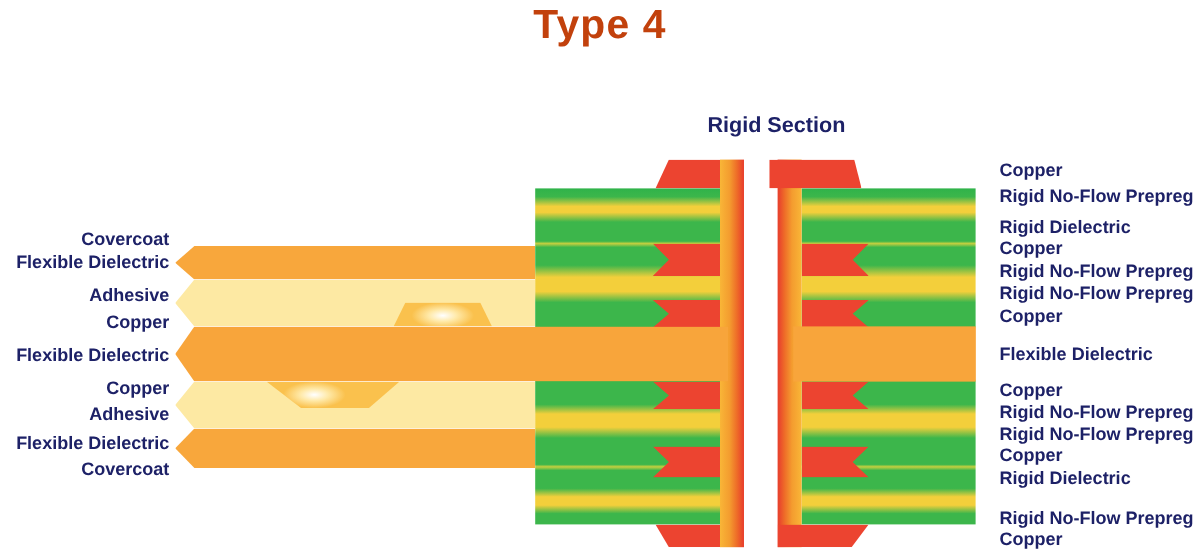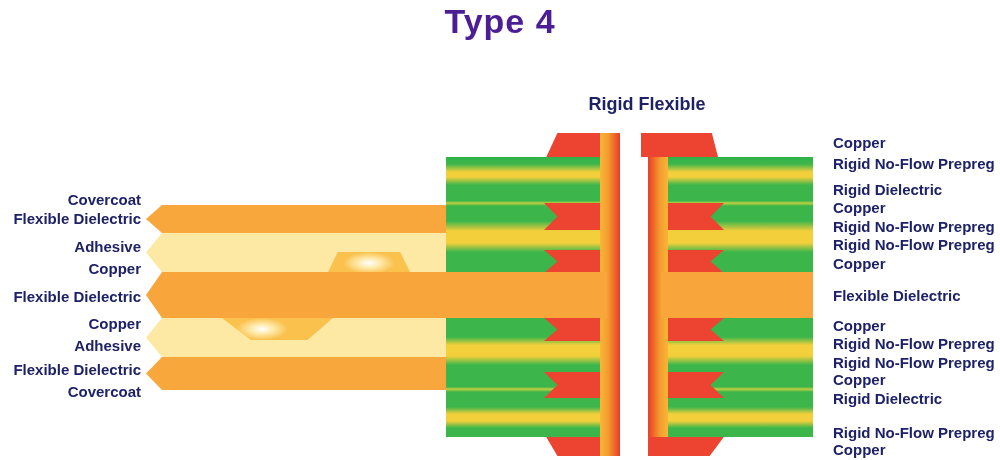--- a/index.html
+++ b/index.html
@@ -3,21 +3,21 @@
 <meta charset="utf-8">
 <style>
   html,body{margin:0;padding:0;background:#ffffff;}
   .canvas{
     position:relative;width:1000px;height:460px;background:#ffffff;overflow:hidden;
     font-family:"Liberation Sans","DejaVu Sans",sans-serif;
   }
   .abs{position:absolute;}
   .title{
     position:absolute;top:2px;left:0;width:1000px;text-align:center;
-    font-size:34px;font-weight:700;letter-spacing:1px;color:#4c1d95;
+    font-size:34px;font-weight:700;letter-spacing:1px;color:#c2410c;
   }
   .sec-label{position:absolute;font-size:18px;font-weight:700;color:#1d2167;text-align:center;}
   .lbl-left{
     position:absolute;left:0;width:141px;text-align:right;
     font-size:15px;font-weight:700;color:#1d2167;line-height:18px;height:18px;
   }
   .lbl-right{
     position:absolute;left:833px;width:167px;text-align:left;
     font-size:15px;font-weight:700;color:#1d2167;line-height:18px;height:18px;
   }
@@ -73,21 +73,21 @@
     left:648px;top:133px;width:20px;height:323px;
     background:linear-gradient(90deg,#E8432D 5%,#EE6A28 28%,#F49C2F 60%,#F9B637 100%);
   }
 </style>
 </head>
 <body>
 
 <div class="canvas">
 
   <div class="title">Type 4</div>
-  <div class="sec-label" style="left:562px;top:94px;width:170px;">Rigid Flexible</div>
+  <div class="sec-label" style="left:562px;top:94px;width:170px;">Rigid Section</div>
 
   <div class="lbl-left" style="top:191px;">Covercoat</div>
   <div class="lbl-left" style="top:210px;">Flexible Dielectric</div>
   <div class="lbl-left" style="top:238px;">Adhesive</div>
   <div class="lbl-left" style="top:260px;">Copper</div>
   <div class="lbl-left" style="top:288px;">Flexible Dielectric</div>
   <div class="lbl-left" style="top:315px;">Copper</div>
   <div class="lbl-left" style="top:337px;">Adhesive</div>
   <div class="lbl-left" style="top:361px;">Flexible Dielectric</div>
   <div class="lbl-left" style="top:383px;">Covercoat</div>

